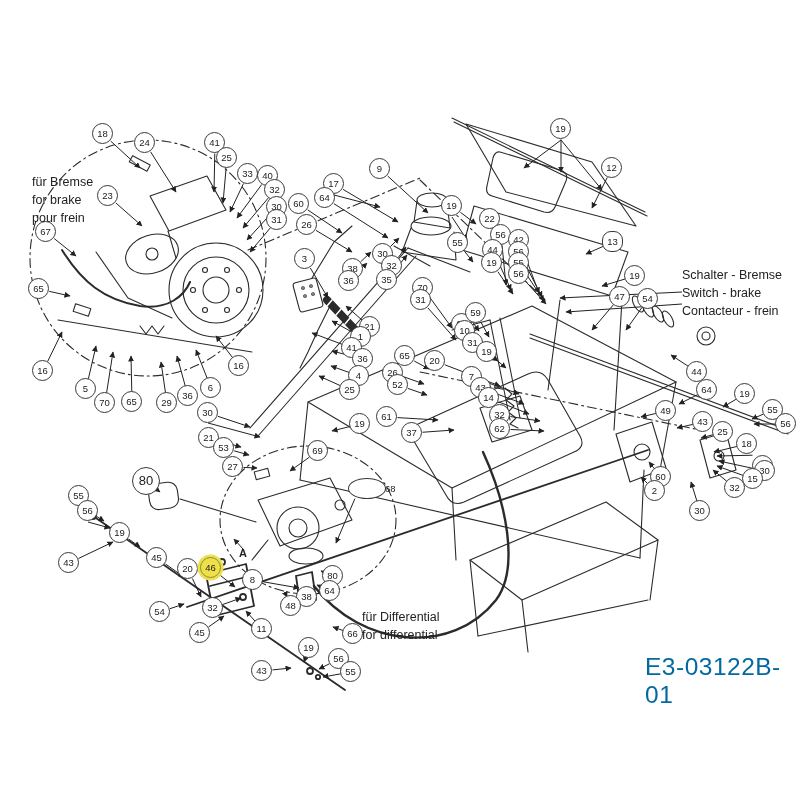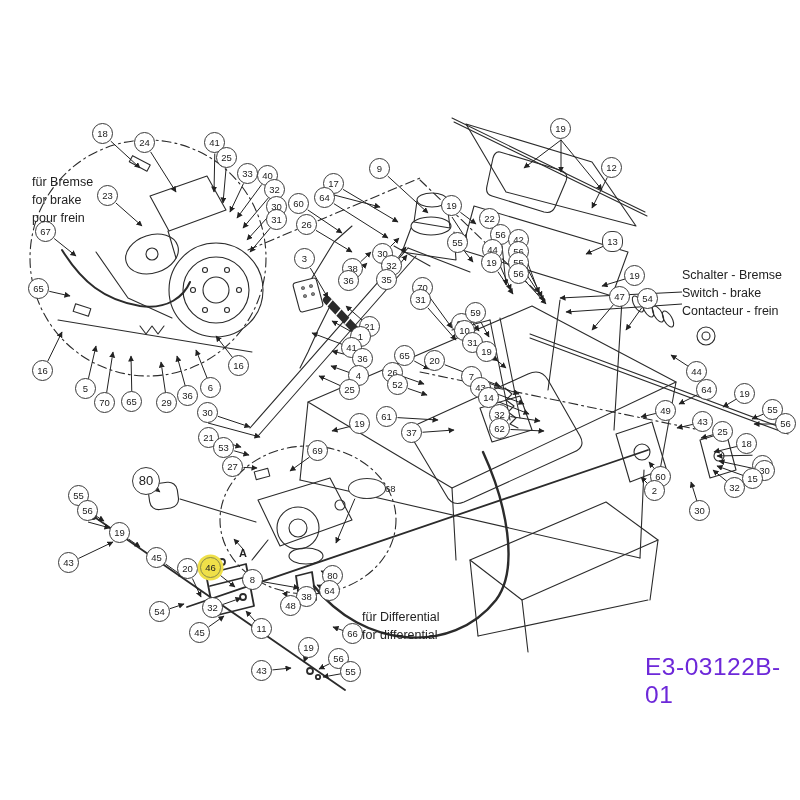--- a/index.html
+++ b/index.html
@@ -7,21 +7,21 @@
          font-family:"Liberation Sans",sans-serif;}
   svg.layer{position:absolute;left:0;top:0;}
   .callout{position:absolute;width:21px;height:21px;margin-left:-11px;margin-top:-11px;
            border:1.4px solid #3a3a3a;border-radius:50%;background:#fff;color:#222;
            font-size:9.5px;line-height:19px;text-align:center;box-sizing:border-box;
            font-family:"Liberation Sans",sans-serif;}
   .callout.big{width:28px;height:28px;margin-left:-14px;margin-top:-14px;
            font-size:13px;line-height:25px;}
   .callout.hl{background:#efe049;border-color:#8a8a4a;box-shadow:0 0 0 2.5px #efe049;}
   .lbl{position:absolute;color:#222;font-size:12.5px;line-height:18px;white-space:nowrap;}
-  .partcode{position:absolute;left:645px;top:653px;color:#6d28d9;font-size:24.5px;
+  .partcode{position:absolute;left:645px;top:653px;color:#0369a1;font-size:24.5px;
             letter-spacing:.5px;}
   .viewmark{position:absolute;left:239px;top:547px;color:#222;font-size:11px;font-weight:bold;}
 </style>
 </head>
 <body>
 
 <div class="stage">
 
   <svg class="layer" width="800" height="800" viewBox="0 0 800 800">
     <g stroke="#2b2b2b" fill="none" stroke-width="1.1" stroke-linejoin="round" stroke-linecap="round">

